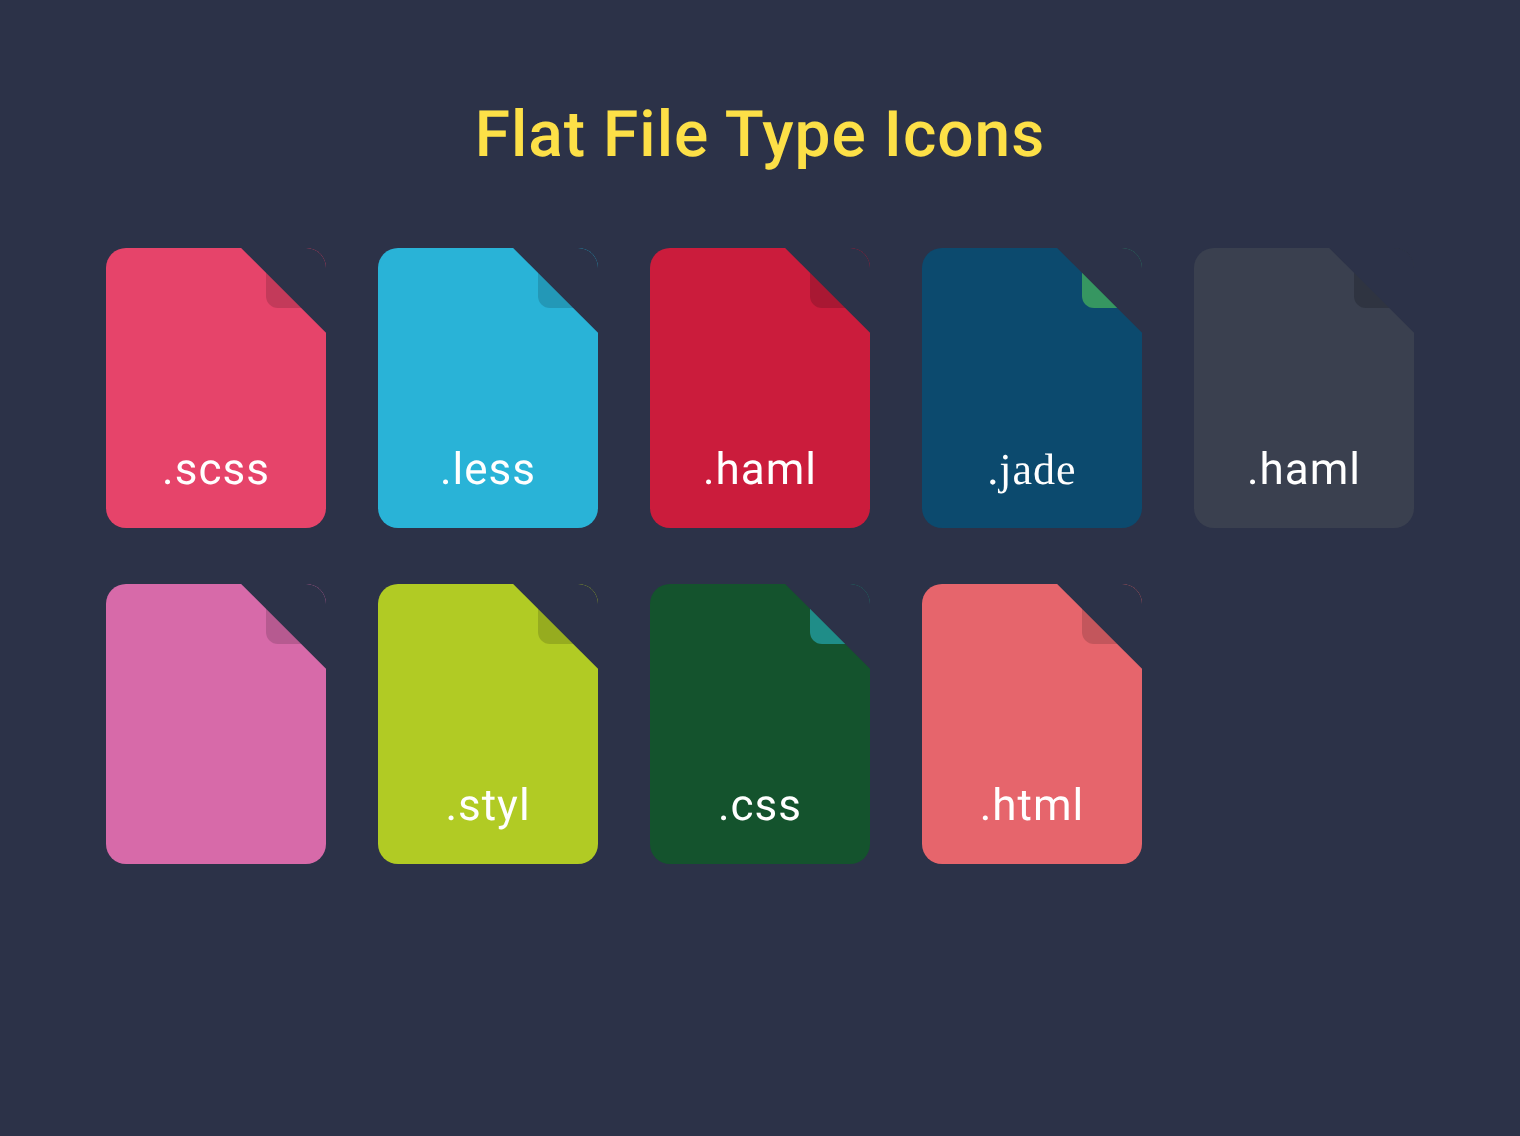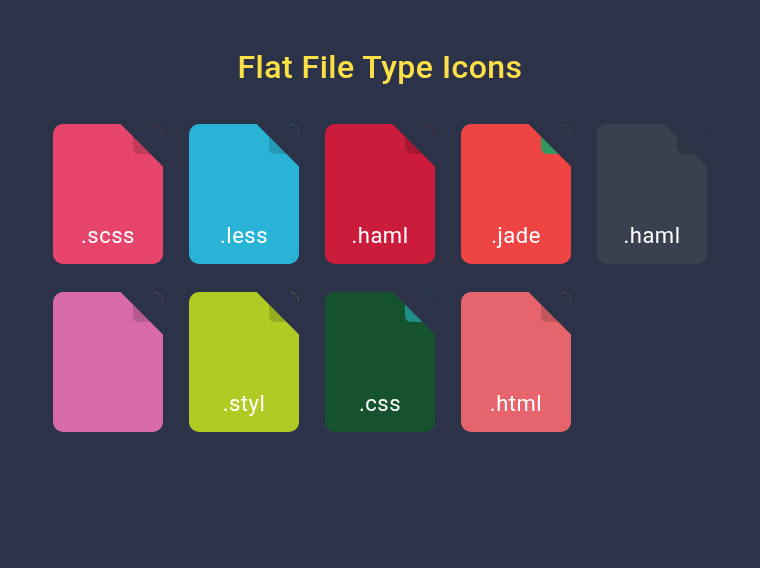--- a/index.html
+++ b/index.html
@@ -83,21 +83,21 @@
       <div class="label">.scss</div>
     </div>
     <div class="file-icon" style="background: rgb(41, 179, 215);">
       <div class="fold" style="background: rgb(35, 152, 183);"></div>
       <div class="label">.less</div>
     </div>
     <div class="file-icon" style="background: rgb(203, 28, 60);">
       <div class="fold" style="background: rgb(169, 24, 51);"></div>
       <div class="label">.haml</div>
     </div>
-    <div class="file-icon" style="background: #ef4444;">
+    <div class="file-icon" style="background: #0c4a6e; font-family: Liberation Serif, serif;">
       <div class="fold" style="background: rgb(54, 150, 97);"></div>
       <div class="label">.jade</div>
     </div>
     <div class="file-icon" style="background: rgb(58, 64, 79);">
       <div class="fold" style="background: rgb(47, 52, 65);"></div>
       <div class="label">.haml</div>
     </div>
     <div class="file-icon" style="background: rgb(215, 106, 169);">
       <div class="fold" style="background: rgb(182, 90, 144);"></div>
     </div>

